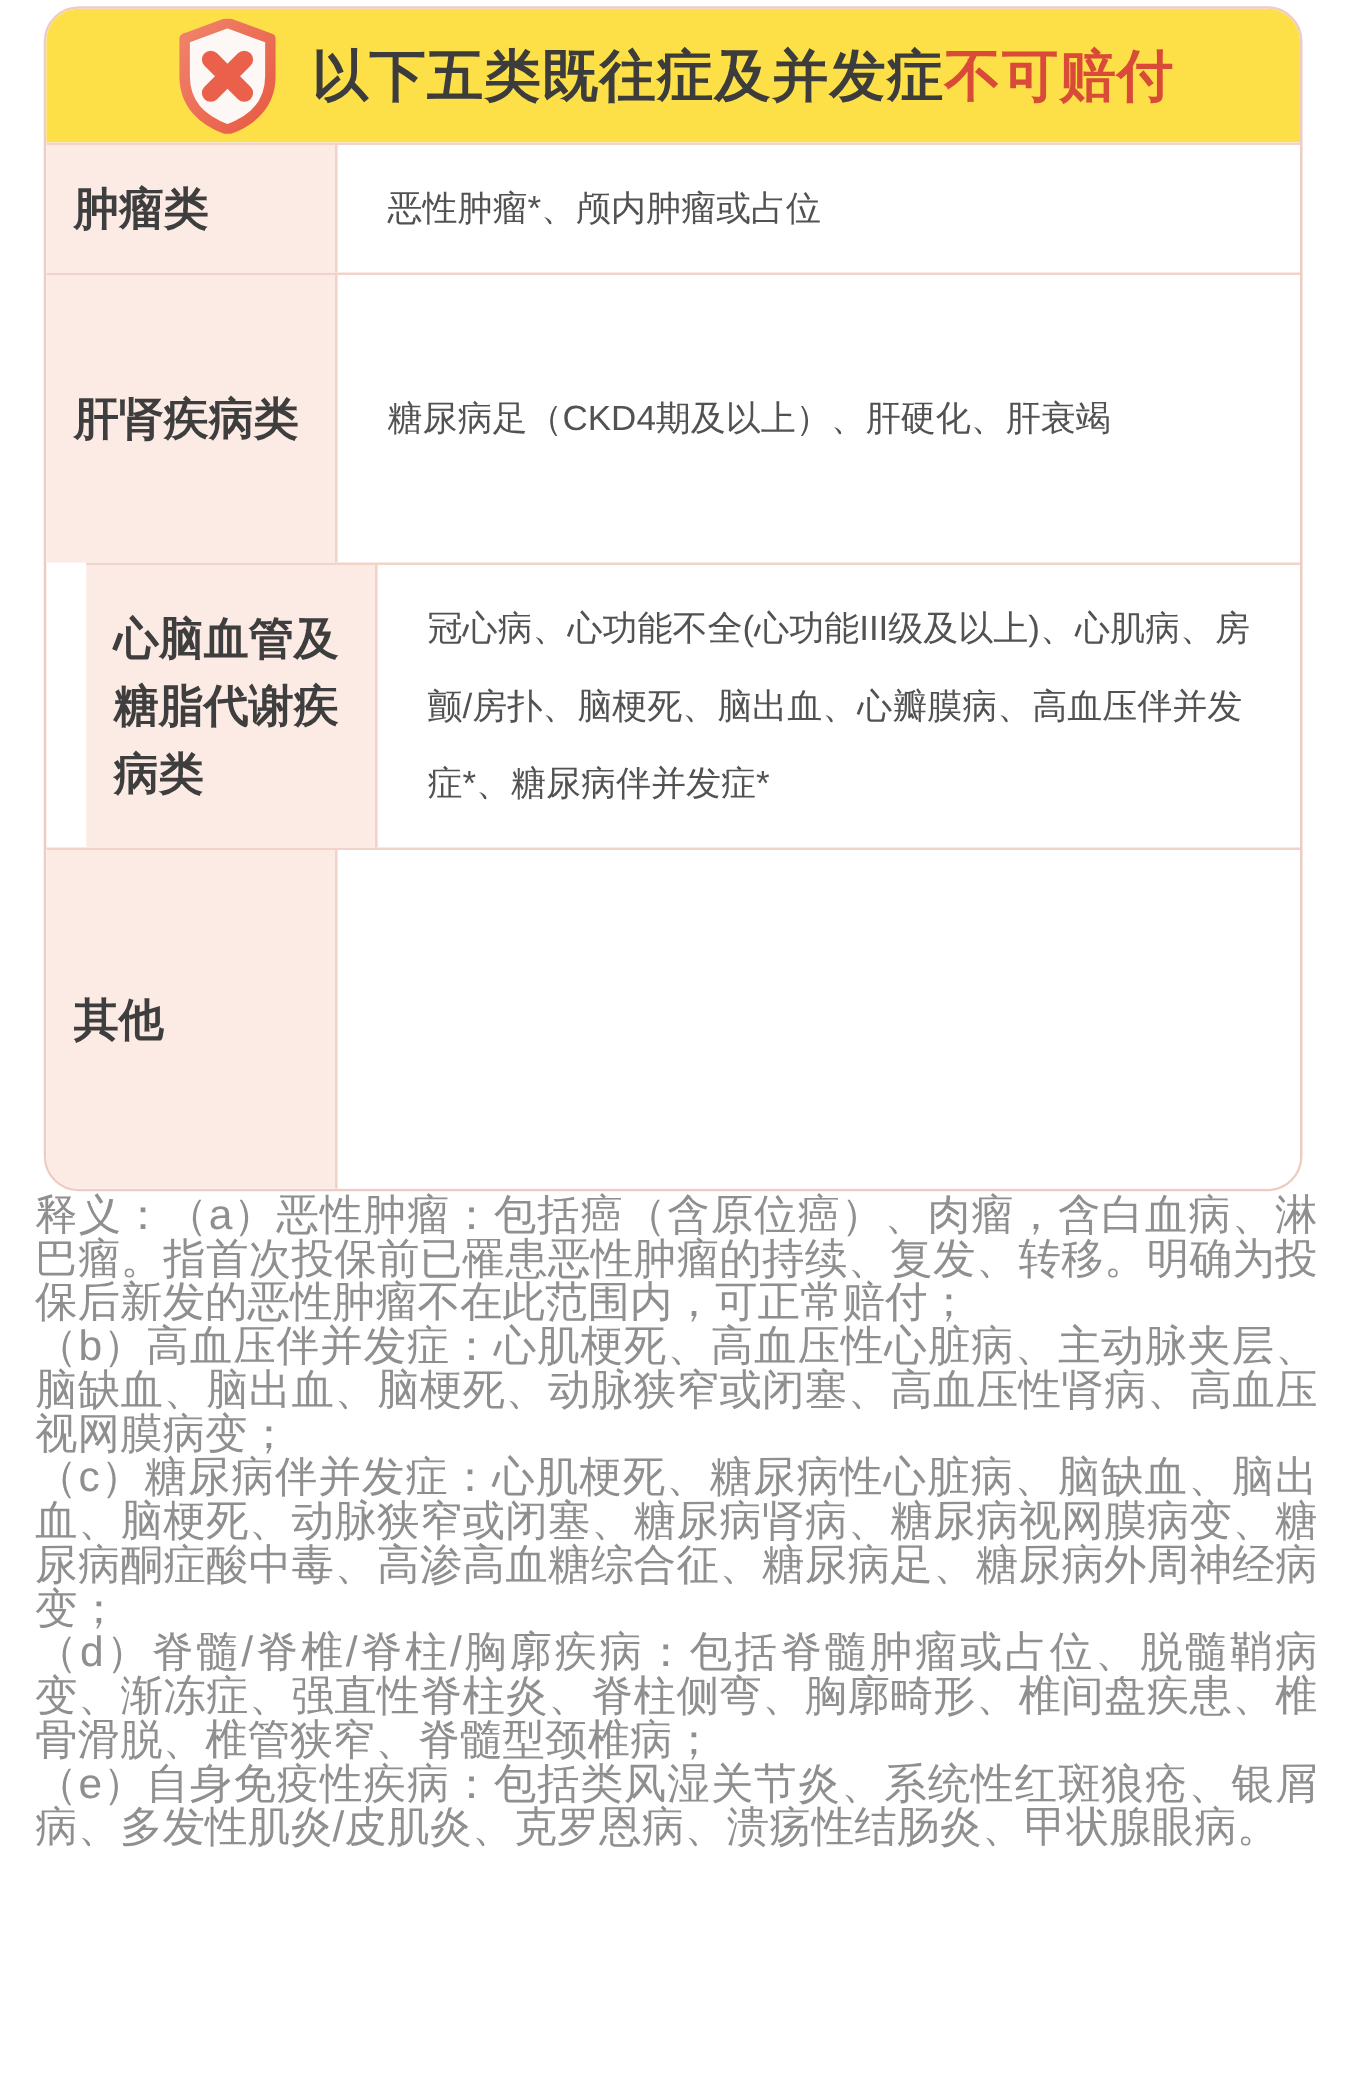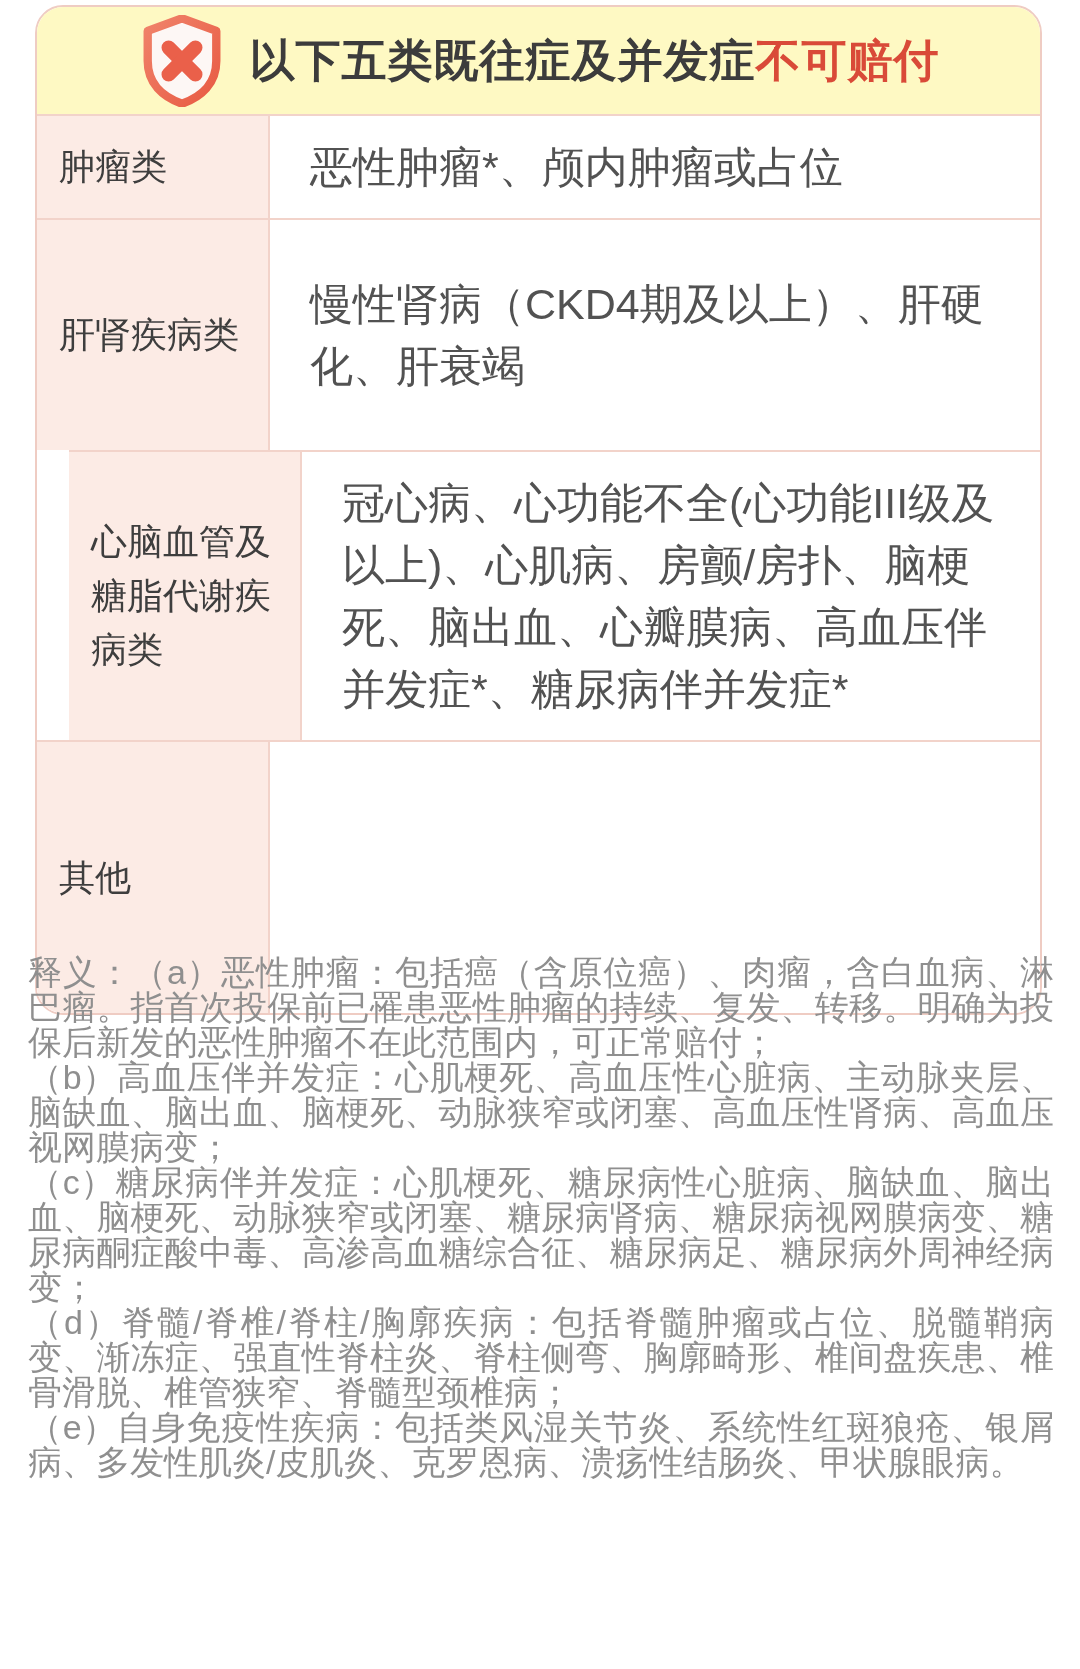--- a/index.html
+++ b/index.html
@@ -22,21 +22,21 @@
     left: 35px;
     top: 5px;
     width: 1007px;
     border: 2px solid #efccc3;
     border-radius: 28px;
     overflow: hidden;
     background: #ffffff;
   }
   .card-header {
     height: 107px;
-    background: #fef9c3;
+    background: #fde047;
     display: flex;
     align-items: center;
     justify-content: center;
     gap: 24px;
   }
   .shield { width: 88px; height: 92px; flex: 0 0 auto; display: block; }
   .shield svg { width: 100%; height: 100%; display: block; }
   .card-title {
     font-size: 45px;
     font-weight: 700;
@@ -48,30 +48,30 @@
 
   .trow { display: flex; border-top: 2px solid #f2d3ca; background: #ffffff; }
   .tcell-label {
     flex: 0 0 233px;
     background: #fcebe5;
     border-right: 2px solid #f2d3ca;
     display: flex;
     align-items: center;
     padding: 14px 14px 14px 22px;
     font-size: 36px;
-    font-weight: 400;
+    font-weight: 700;
     color: #3e3e3e;
     line-height: 1.5;
   }
   .tcell-content {
     flex: 1 1 auto;
     display: flex;
     align-items: center;
     padding: 20px 26px 20px 40px;
-    font-size: 43px;
+    font-size: 28px;
     color: #525252;
     line-height: 62px;
   }
   .trow:nth-of-type(1) { min-height: 104px; }
   .trow:nth-of-type(2) { min-height: 104px; }
   .trow:nth-of-type(3) { min-height: 232px; justify-content: center; }
   .trow:nth-of-type(4) { min-height: 103px; margin-left: 32px; }
   .trow:nth-of-type(5) { min-height: 273px; }
 
   
@@ -111,21 +111,21 @@
       <h1 class="card-title"><span>以下五类既往症及并发症</span><span class="hl">不可赔付</span></h1>
     </div>
 
     <div class="trow">
       <div class="tcell-label">肿瘤类</div>
       <div class="tcell-content">恶性肿瘤*、颅内肿瘤或占位</div>
     </div>
 
     <div class="trow">
       <div class="tcell-label">肝肾疾病类</div>
-      <div class="tcell-content">慢性肾病（CKD4期及以上）、肝硬化、肝衰竭</div>
+      <div class="tcell-content">糖尿病足（CKD4期及以上）、肝硬化、肝衰竭</div>
     </div>
 
     <div class="trow">
       <div class="tcell-label">心脑血管及糖脂代谢疾病类</div>
       <div class="tcell-content">冠心病、心功能不全(心功能III级及以上)、心肌病、房颤/房扑、脑梗死、脑出血、心瓣膜病、高血压伴并发症*、糖尿病伴并发症*</div>
     </div>
 
 
     <div class="trow">
       <div class="tcell-label">其他</div>

